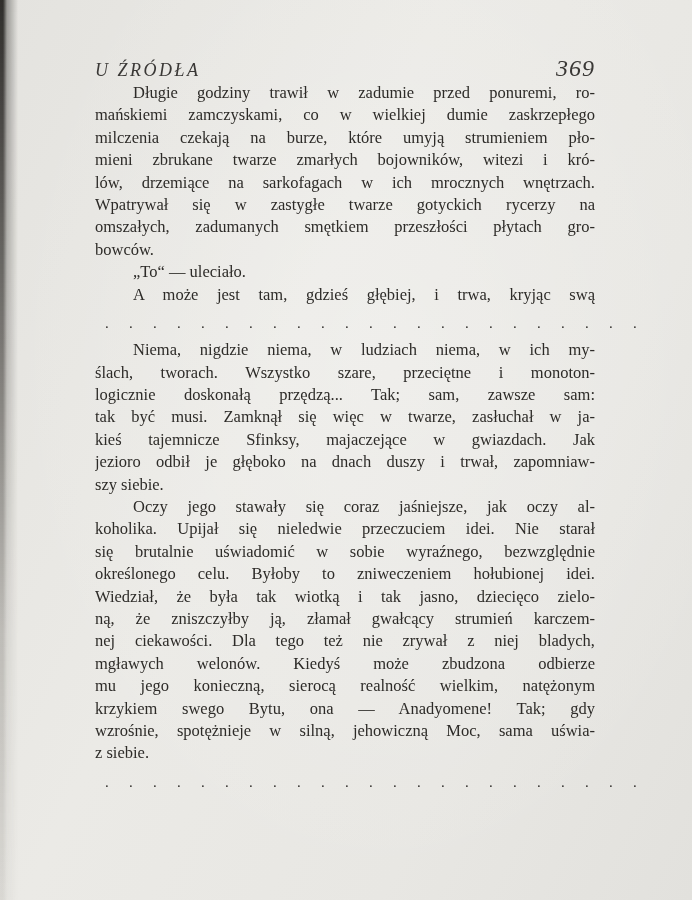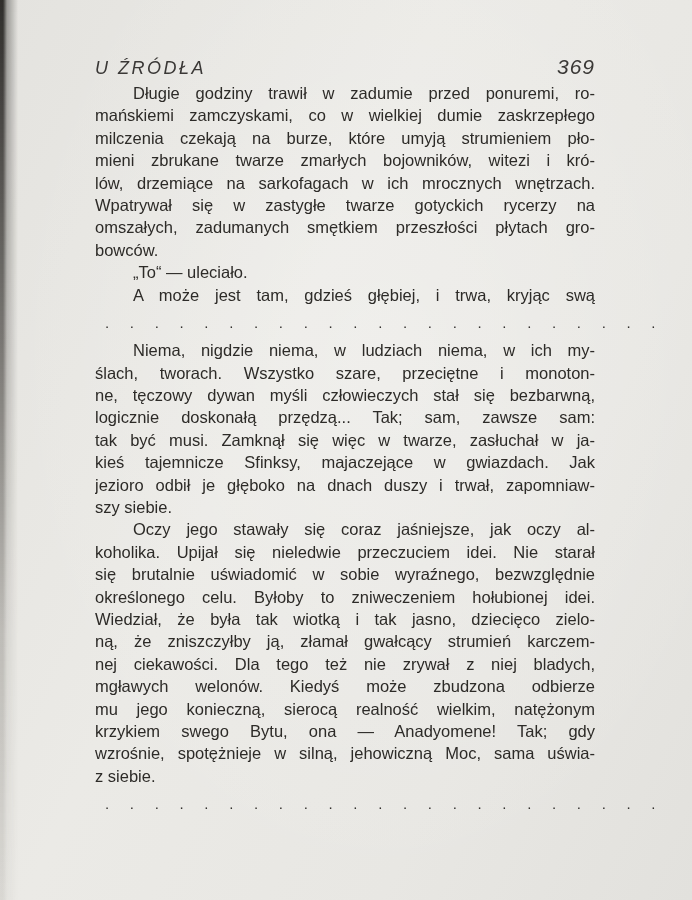--- a/index.html
+++ b/index.html
@@ -10,21 +10,21 @@
     overflow: hidden;
     background: #dddcd8;
   }
   .scan {
     position: relative;
     width: 692px;
     height: 900px;
     background:
       radial-gradient(ellipse at 55% 40%, rgba(255,255,255,0.25), rgba(0,0,0,0) 70%),
       linear-gradient(115deg, #e4e3df, #ebeae6 40%, #e8e7e3 72%, #e2e1dd);
-    font-family: Liberation Sans, sans-serif;
+    font-family: Liberation Serif, serif;
     color: #2d2b28;
   }
   .left-edge {
     position: absolute;
     left: 0; top: 0; bottom: 0;
     width: 18px;
     background: linear-gradient(to bottom,
       rgba(28,26,24,0.9),
       rgba(55,52,48,0.6) 40%,
       rgba(90,86,80,0.3) 70%,
@@ -41,21 +41,21 @@
     justify-content: space-between;
     align-items: baseline;
     font-style: italic;
     font-size: 18px;
     color: #3a3836;
   }
   .running-title {
     letter-spacing: 2.5px;
   }
   .folio {
-    font-size: 21px;
+    font-size: 24px;
     letter-spacing: 1px;
   }
   .text-block {
     position: absolute;
     left: 95px;
     top: 82px;
     width: 500px;
     font-size: 16.5px;
     line-height: 22.4px;
     text-rendering: optimizeLegibility;
@@ -112,21 +112,20 @@
       <div class="para">
         <div class="line last first">„To“ — uleciało.</div>
       </div>
       <div class="para">
         <div class="line just first">A może jest tam, gdzieś głębiej, i trwa, kryjąc swą</div>
       </div>
       <div class="dots">. . . . . . . . . . . . . . . . . . . . . . .</div>
       <div class="para">
         <div class="line just first">Niema, nigdzie niema, w ludziach niema, w ich my-</div>
         <div class="line just">ślach, tworach. Wszystko szare, przeciętne i monoton-</div>
-        <div class="line just">ne, tęczowy dywan myśli człowieczych stał się bezbarwną,</div>
         <div class="line just">logicznie doskonałą przędzą... Tak; sam, zawsze sam:</div>
         <div class="line just">tak być musi. Zamknął się więc w twarze, zasłuchał w ja-</div>
         <div class="line just">kieś tajemnicze Sfinksy, majaczejące w gwiazdach. Jak</div>
         <div class="line just">jezioro odbił je głęboko na dnach duszy i trwał, zapomniaw-</div>
         <div class="line last">szy siebie.</div>
       </div>
       <div class="para">
         <div class="line just first">Oczy jego stawały się coraz jaśniejsze, jak oczy al-</div>
         <div class="line just">koholika. Upijał się nieledwie przeczuciem idei. Nie starał</div>
         <div class="line just">się brutalnie uświadomić w sobie wyraźnego, bezwzględnie</div>

